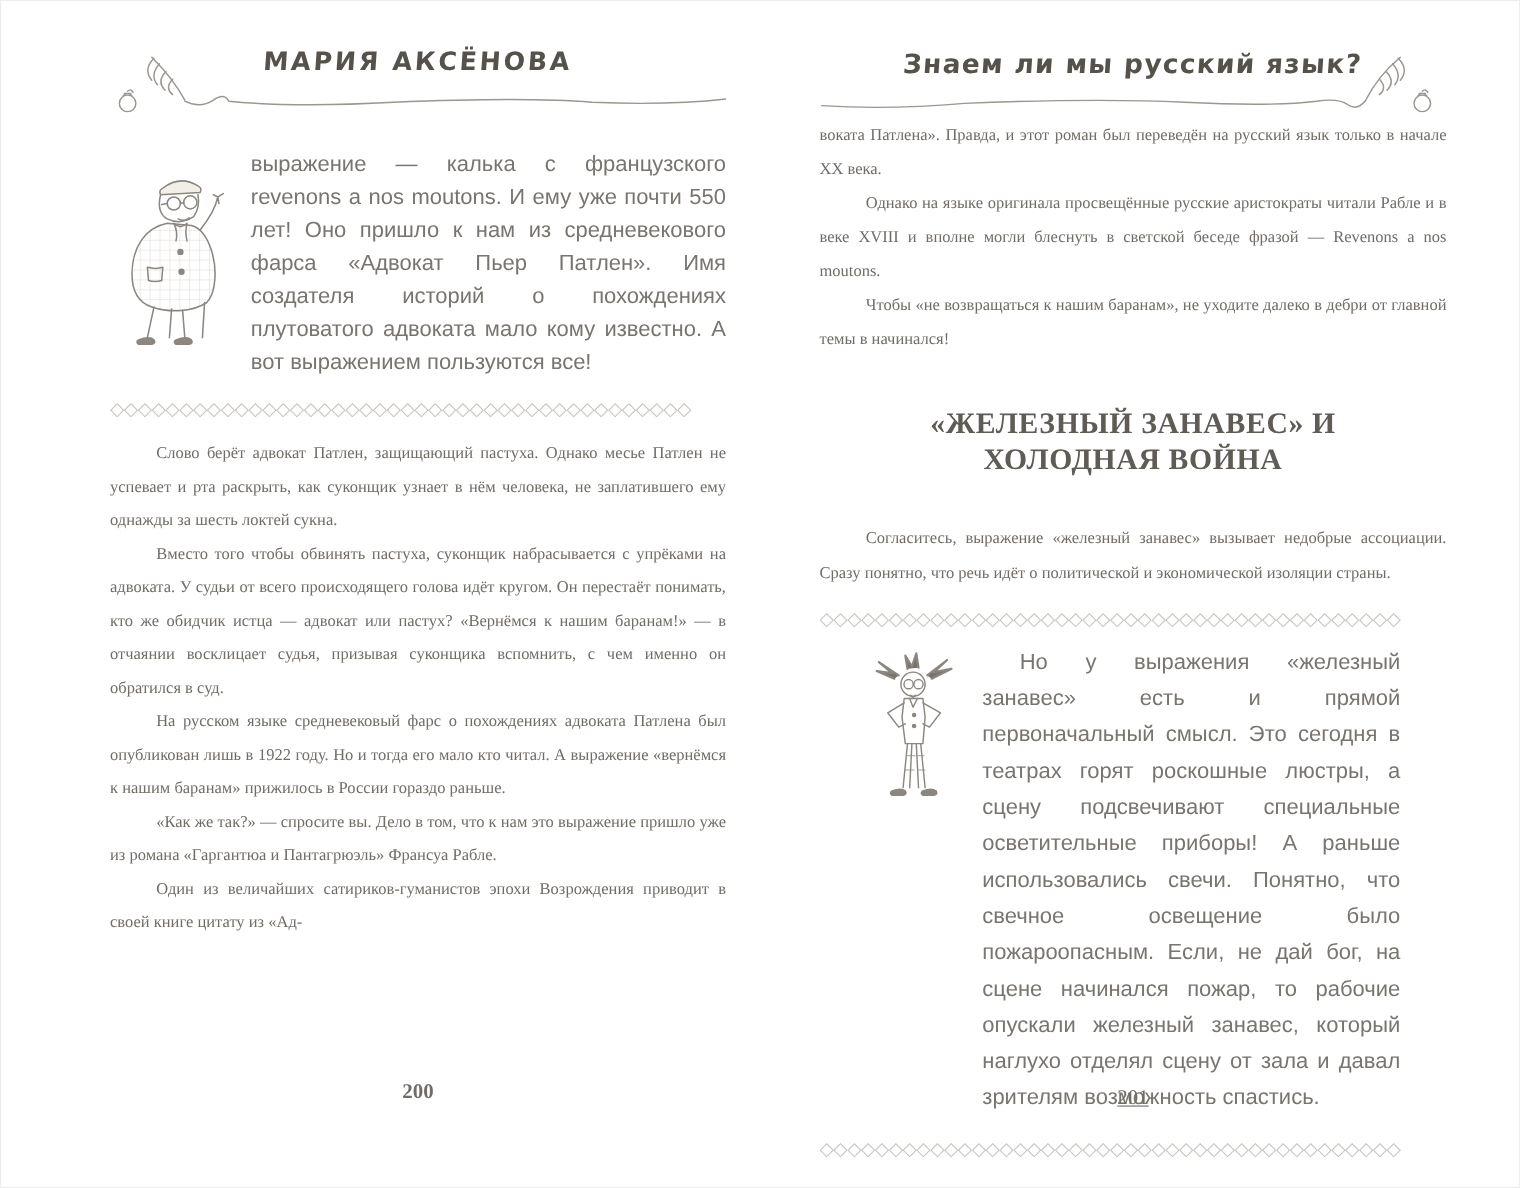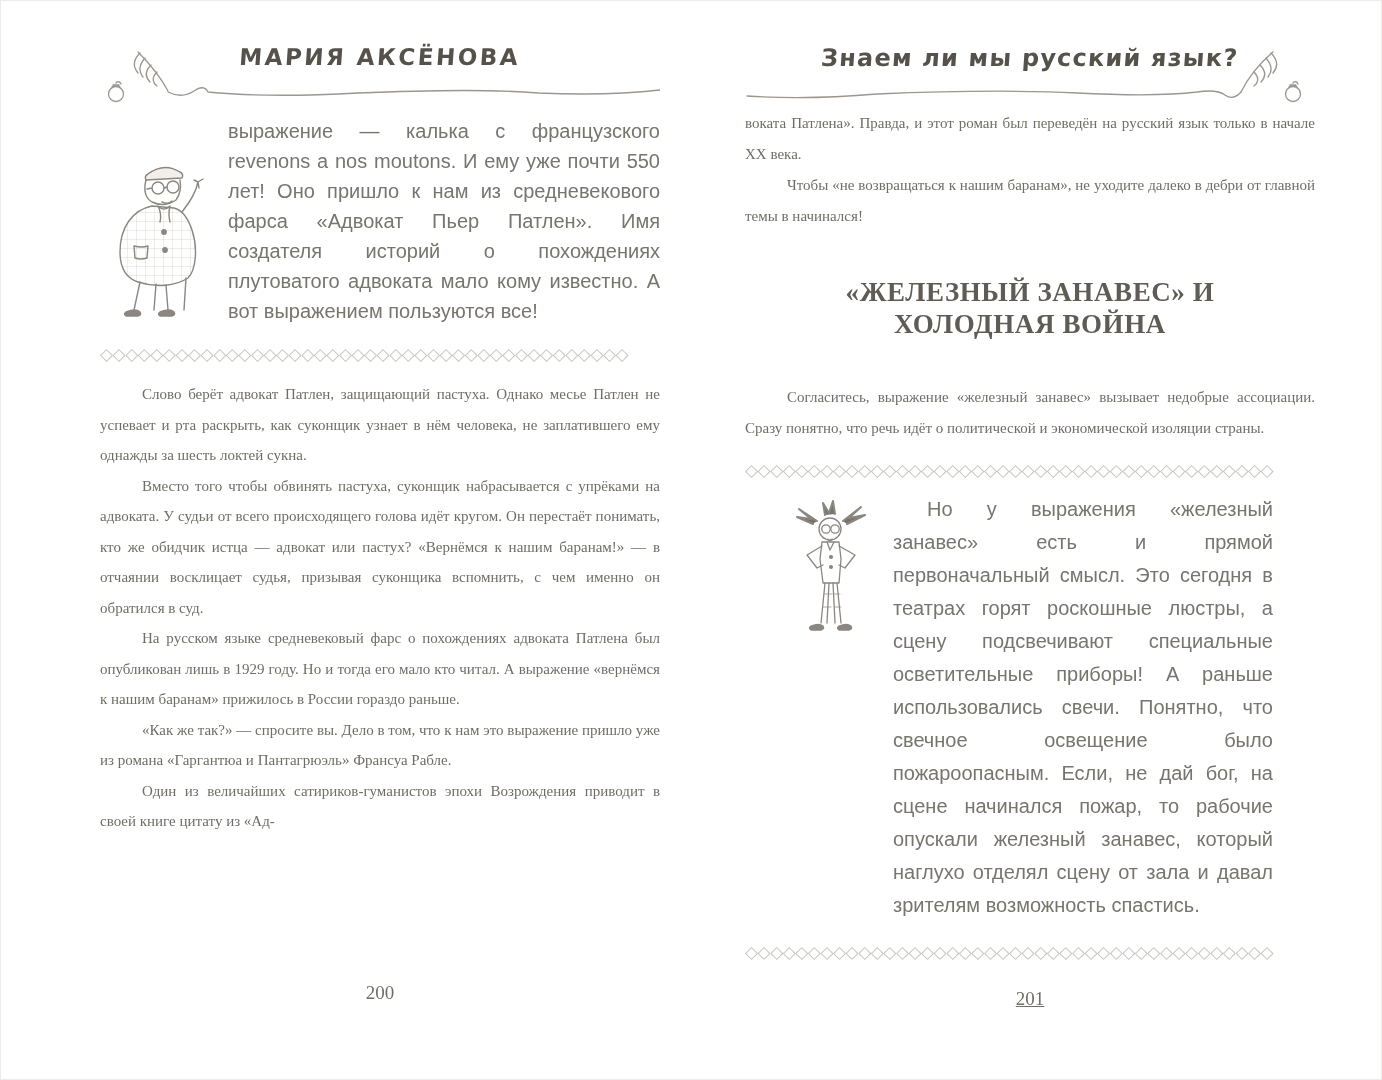--- a/index.html
+++ b/index.html
@@ -29,21 +29,21 @@
 
   
   .para{
     margin:0;color:#716d66;font-size:15px;line-height:30.5px;
     text-align:justify;text-indent:42px;
   }
   .col-right .para{line-height:31px;}
   .para.no-indent{text-indent:0;}
 
   
-  .callout-left{display:flex;align-items:flex-end;margin-top:2px;}
+  .callout-left{display:flex;align-items:center;margin-top:20px;}
   .callout-left .figure{flex:0 0 128px;}
   .callout-text{
     font-family:"Liberation Sans", sans-serif;
     color:#78746e;font-size:20px;line-height:30px;
     text-align:justify;margin:0;
   }
   .callout-right{position:relative;margin:14px 0 6px 0;}
   .callout-right .figure{position:absolute;left:42px;top:6px;}
   .callout-right .callout-text{
     margin-left:148px;margin-right:42px;line-height:33px;text-indent:34px;
@@ -62,21 +62,21 @@
   .section-heading{
     font-weight:700;color:#5f5c55;font-size:27px;line-height:32px;
     text-align:center;letter-spacing:0.6px;
     margin:44px 30px 42px 30px;
   }
 
   .page-number{
     position:absolute;left:0;width:100%;text-align:center;
     color:#716d66;font-size:19px;
   }
-  .col-left .page-number{top:946px;}
+  .col-left .page-number{top:946px;font-weight:bold;}
   .col-right .page-number{top:952px;text-decoration:underline;}
 
   .spacer-top-left{height:6px;}
   svg{display:block;}
 </style>
 </head>
 <body>
 
 <div class="spread">
 
@@ -138,21 +138,21 @@
           </g>
         </svg>
       </div>
       <p class="callout-text">выражение — калька с французского revenons a nos moutons. И ему уже почти 550 лет! Оно пришло к нам из средневекового фарса «Адвокат Пьер Патлен». Имя создателя историй о похождениях плутоватого адвоката мало кому известно. А вот выражением пользуются все!</p>
     </div>
 
     <div class="divider">◇◇◇◇◇◇◇◇◇◇◇◇◇◇◇◇◇◇◇◇◇◇◇◇◇◇◇◇◇◇◇◇◇◇◇◇◇◇◇◇◇◇</div>
 
     <p class="para">Слово берёт адвокат Патлен, защищающий пастуха. Однако месье Патлен не успевает и рта раскрыть, как суконщик узнает в нём человека, не заплатившего ему однажды за шесть локтей сукна.</p>
     <p class="para">Вместо того чтобы обвинять пастуха, суконщик набрасывается с упрёками на адвоката. У судьи от всего происходящего голова идёт кругом. Он перестаёт понимать, кто же обидчик истца — адвокат или пастух? «Вернёмся к нашим баранам!» — в отчаянии восклицает судья, призывая суконщика вспомнить, с чем именно он обратился в суд.</p>
-    <p class="para">На русском языке средневековый фарс о похождениях адвоката Патлена был опубликован лишь в 1929 году. Но и тогда его мало кто читал. А выражение «вернёмся к нашим баранам» прижилось в России гораздо раньше.</p>
+    <p class="para">На русском языке средневековый фарс о похождениях адвоката Патлена был опубликован лишь в 1922 году. Но и тогда его мало кто читал. А выражение «вернёмся к нашим баранам» прижилось в России гораздо раньше.</p>
     <p class="para">«Как же так?» — спросите вы. Дело в том, что к нам это выражение пришло уже из романа «Гаргантюа и Пантагрюэль» Франсуа Рабле.</p>
     <p class="para">Один из величайших сатириков-гуманистов эпохи Возрождения приводит в своей книге цитату из «Ад-</p>
 
     <div class="page-number">200</div>
   </div>
 
   <div class="col col-right">
 
     <div class="page-header">
       <svg class="deco-svg" viewBox="0 0 570 64">
@@ -164,20 +164,21 @@
           <path d="M526 9 C533 16 533 23 528 29 M521 14 C528 22 527 28 523 33 M515 21 C522 28 520 34 516 38 M509 28 C515 34 513 39 509 42"></path>
 
           <circle cx="548" cy="50" r="7.5"></circle>
           <path d="M544 43 q4 -4 8 0 M545 41 l6 0 M548 39 q3 -3 5 1"></path>
         </g>
       </svg>
       <span class="running-title script">Знаем ли мы русский язык?</span>
     </div>
 
     <p class="para no-indent">воката Патлена». Правда, и этот роман был переведён на русский язык только в начале XX века.</p>
+    <p class="para">Однако на языке оригинала просвещённые русские аристократы читали Рабле и в веке XVIII и вполне могли блеснуть в светской беседе фразой — Revenons a nos moutons.</p>
     <p class="para">Чтобы «не возвращаться к нашим баранам», не уходите далеко в дебри от главной темы в начинался!</p>
 
     <div class="section-heading">«ЖЕЛЕЗНЫЙ ЗАНАВЕС» И ХОЛОДНАЯ ВОЙНА</div>
 
     <p class="para">Согласитесь, выражение «железный занавес» вызывает недобрые ассоциации. Сразу понятно, что речь идёт о политической и экономической изоляции страны.</p>
 
     <div class="divider d1">◇◇◇◇◇◇◇◇◇◇◇◇◇◇◇◇◇◇◇◇◇◇◇◇◇◇◇◇◇◇◇◇◇◇◇◇◇◇◇◇◇◇</div>
 
     <div class="callout-right">
       <div class="figure">

